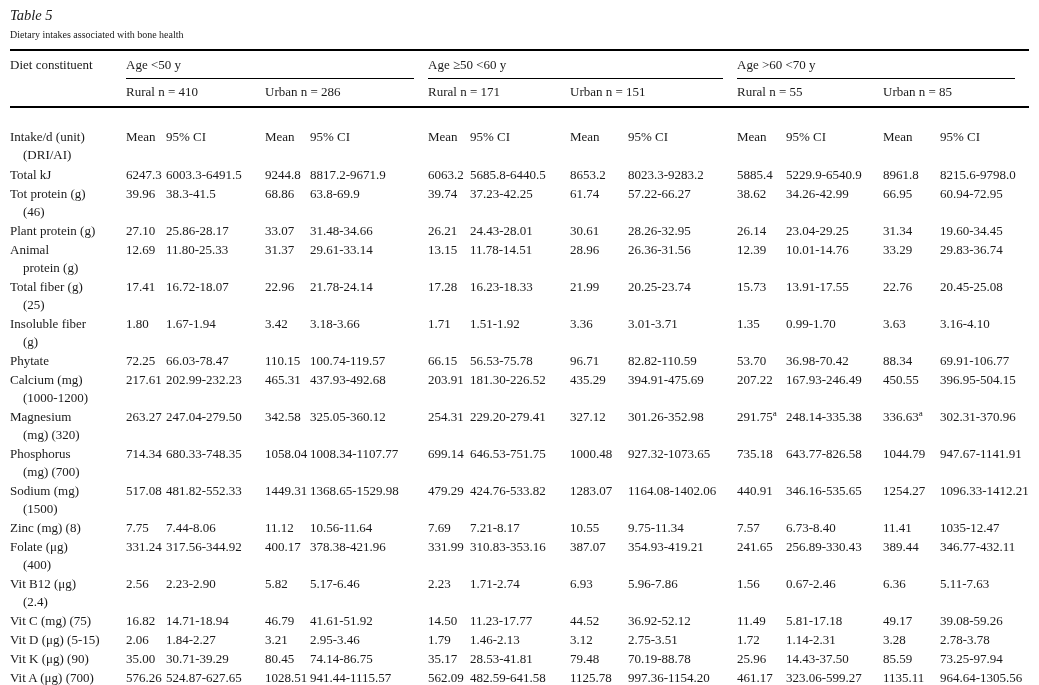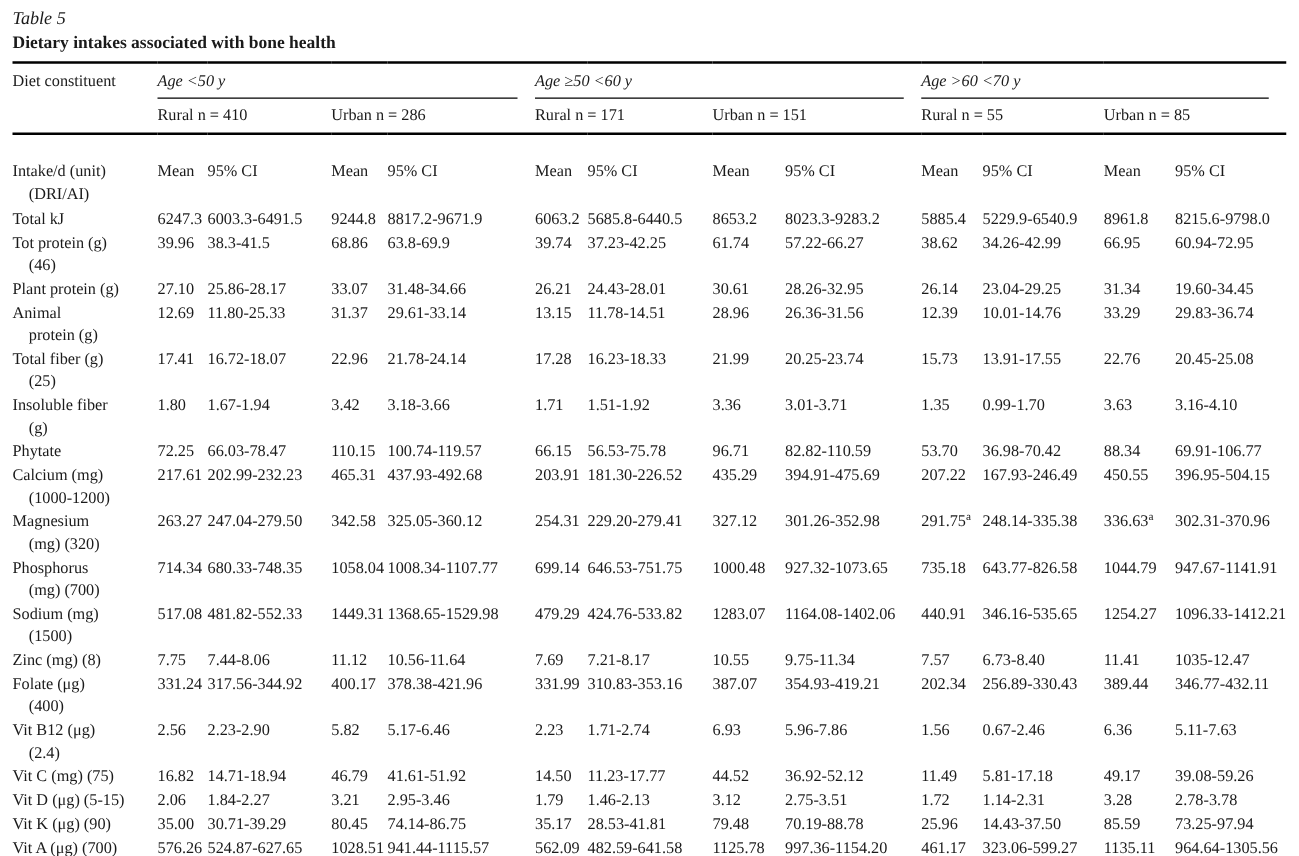--- a/index.html
+++ b/index.html
@@ -6,21 +6,21 @@
   body {
     width: 1039px;
     font-family: "Liberation Serif", "DejaVu Serif", serif;
     color: #1a1a1a;
     -webkit-font-smoothing: antialiased;
   }
   .page { padding: 6px 10px 0 10px; }
 
   .title-block { margin-bottom: 5px; }
   .table-label { font-size: 14.5px; line-height: 19px; font-style: italic; }
-  .table-caption { font-size: 14px; line-height: 19px; font-weight: bold; }
+  .table-caption { font-size: 10px; line-height: 19px; }
 
   table.main {
     border-collapse: collapse;
     table-layout: fixed;
     width: 1019px;
     border-top: 2px solid #000;
     border-bottom: 2px solid #000;
     font-size: 13px;
   }
   th, td {
@@ -30,21 +30,20 @@
     padding: 0 2px 0 0;
     line-height: 18px;
     white-space: nowrap;
     overflow: visible;
   }
   tr.age-row th { padding-top: 5px; }
   .agewrap {
     border-bottom: 1px solid #000;
     margin-right: 12px;
     padding-bottom: 4px;
-    font-style: italic;
   }
   tr.loc-row th {
     border-bottom: 2px solid #000;
     padding-top: 4px;
     padding-bottom: 5px;
   }
   th.lbl-head { border-bottom: 2px solid #000; vertical-align: top; padding-top: 5px; }
   tr.sub-row th { padding-top: 20px; padding-bottom: 2px; }
   tbody td { padding-bottom: 1px; }
   tbody tr:last-child td { padding-bottom: 21px; }
@@ -345,21 +344,21 @@
             <div class="indent">(400)</div>
           </td>
           <td>331.24</td>
           <td>317.56-344.92</td>
           <td>400.17</td>
           <td>378.38-421.96</td>
           <td>331.99</td>
           <td>310.83-353.16</td>
           <td>387.07</td>
           <td>354.93-419.21</td>
-          <td>202.34</td>
+          <td>241.65</td>
           <td>256.89-330.43</td>
           <td>389.44</td>
           <td>346.77-432.11</td>
         </tr>
         <tr>
           <td>
             <div>Vit B12 (μg)</div>
             <div class="indent">(2.4)</div>
           </td>
           <td>2.56</td>

